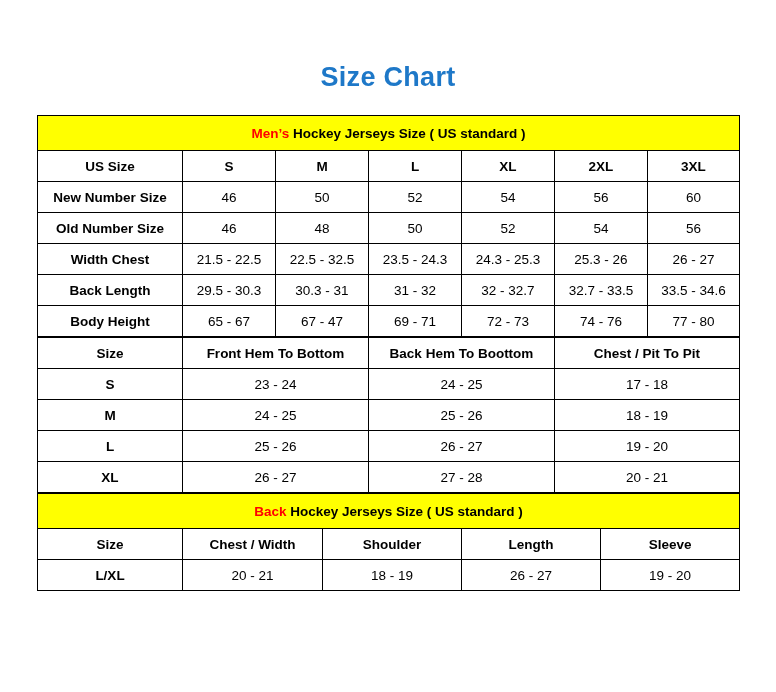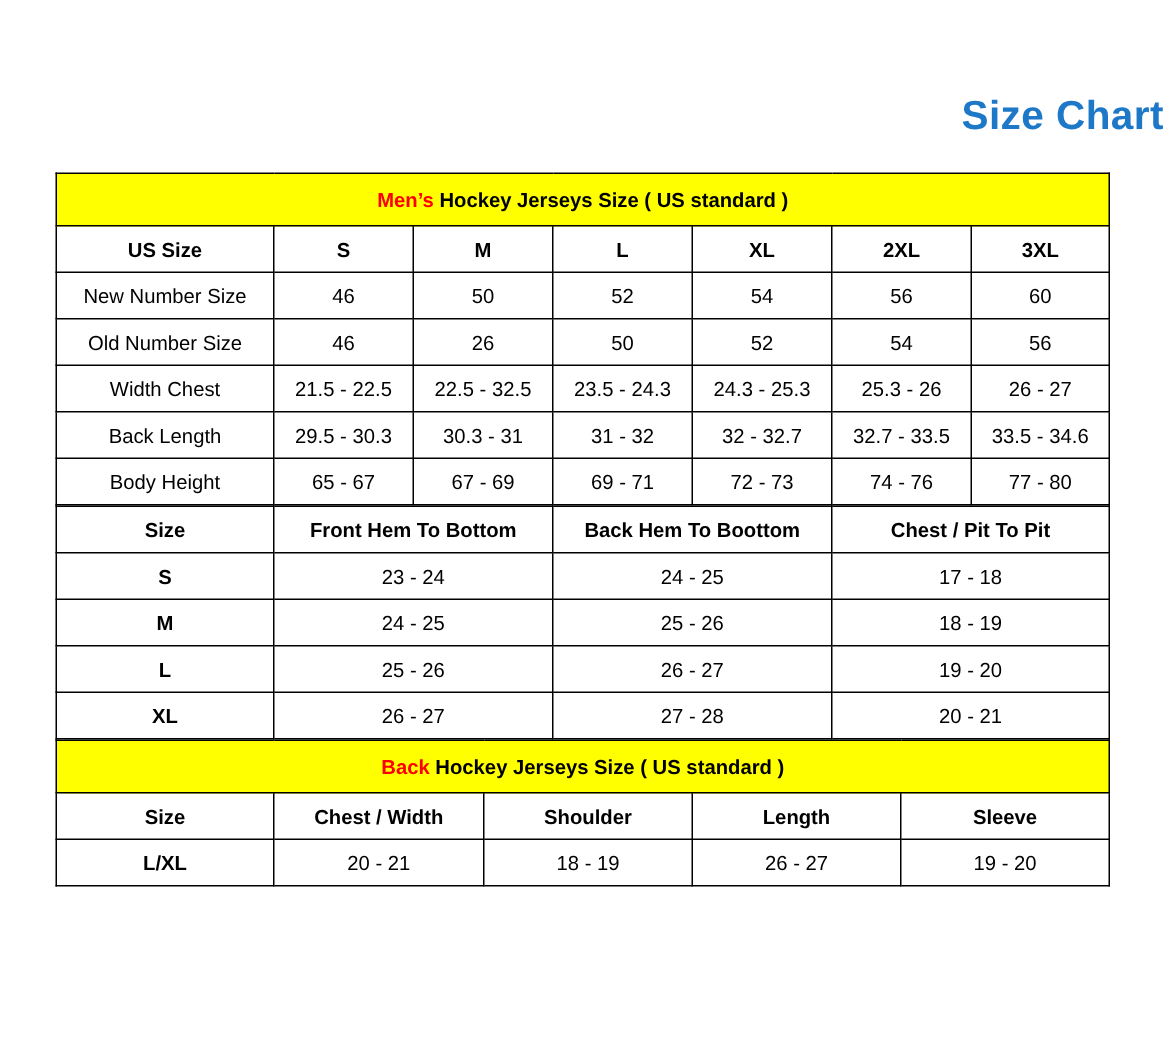--- a/index.html
+++ b/index.html
@@ -14,21 +14,21 @@
     color: #000000;
     overflow: hidden;
   }
   .page {
     width: 776px;
     height: 692px;
     position: relative;
     box-sizing: border-box;
   }
   .title {
-    text-align: right;
+    text-align: center;
     color: #1e78c8;
     font-size: 27px;
     font-weight: bold;
     padding-top: 62px;
     letter-spacing: 0.3px;
   }
   .chart-wrap {
     margin: 22px 37px 0 37px;
   }
   table.size-table {
@@ -51,21 +51,21 @@
     height: 30px !important;
   }
   .section-head .accent {
     color: #ff0000;
   }
   .col-head {
     font-weight: bold;
     margin-top: 28px;
   }
   .row-label {
-    font-weight: normal;
+    font-weight: bold;
   }
   .bold-cell {
     font-weight: bold;
   }
 </style>
 </head>
 <body>
 
 <div class="page">
 
@@ -101,21 +101,21 @@
           <td>46</td>
           <td>50</td>
           <td>52</td>
           <td>54</td>
           <td>56</td>
           <td>60</td>
         </tr>
         <tr>
           <td class="row-label">Old Number Size</td>
           <td>46</td>
-          <td>26</td>
+          <td>48</td>
           <td>50</td>
           <td>52</td>
           <td>54</td>
           <td>56</td>
         </tr>
         <tr>
           <td class="row-label">Width Chest</td>
           <td>21.5 - 22.5</td>
           <td>22.5 - 32.5</td>
           <td>23.5 - 24.3</td>
@@ -128,21 +128,21 @@
           <td>29.5 - 30.3</td>
           <td>30.3 - 31</td>
           <td>31 - 32</td>
           <td>32 - 32.7</td>
           <td>32.7 - 33.5</td>
           <td>33.5 - 34.6</td>
         </tr>
         <tr>
           <td class="row-label">Body Height</td>
           <td>65 - 67</td>
-          <td>67 - 69</td>
+          <td>67 - 47</td>
           <td>69 - 71</td>
           <td>72 - 73</td>
           <td>74 - 76</td>
           <td>77 - 80</td>
         </tr>
       </tbody>
     </table>
 
     <table class="size-table">
       <colgroup>

